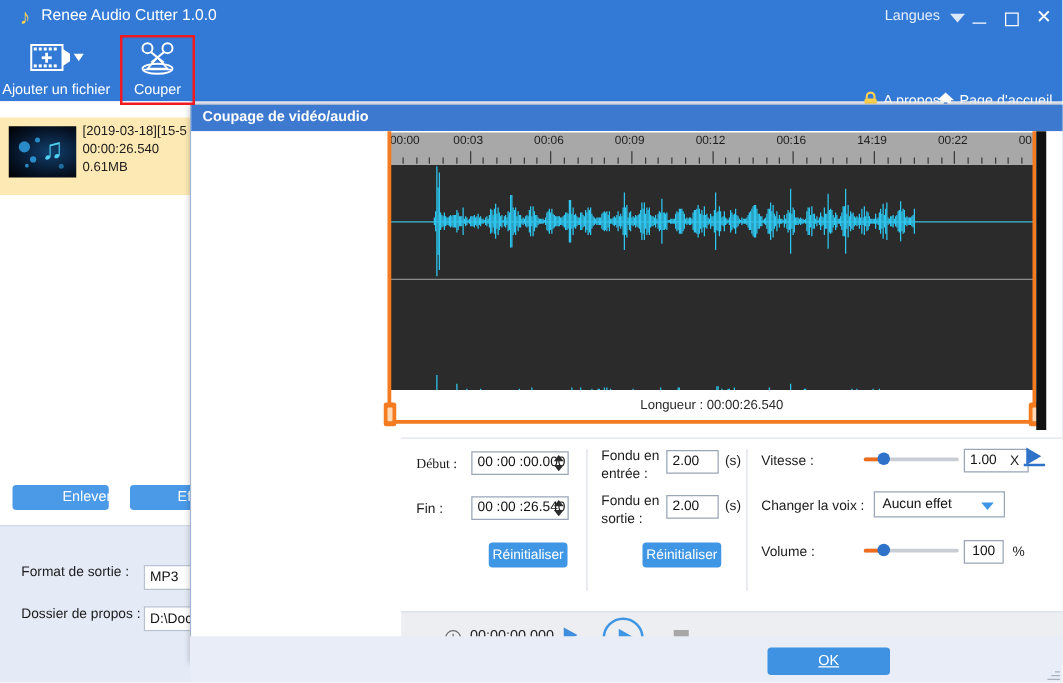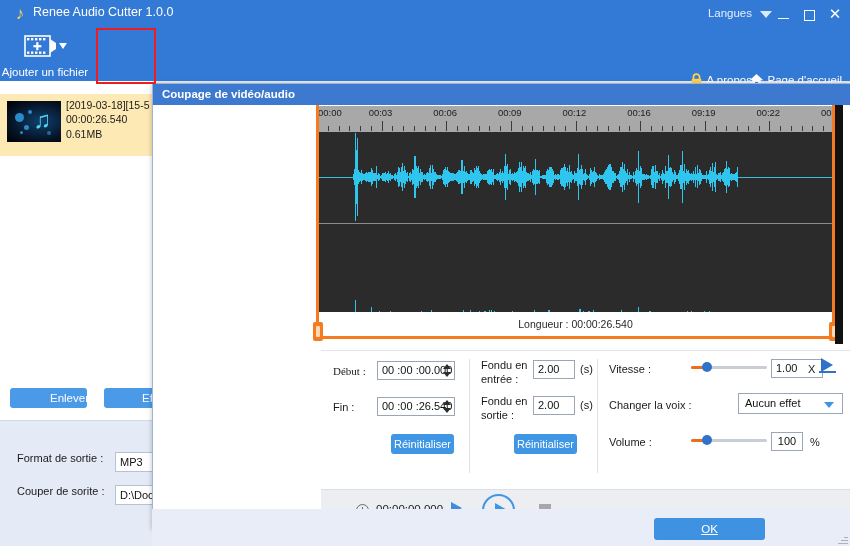--- a/index.html
+++ b/index.html
@@ -170,21 +170,21 @@
   }
   .dlg-list-item {
     position: absolute; left: 0; top: 0; width: 168px; height: 34px;
     background: #2f6fc0; color: #ffffff;
     font-size: 11.5px; line-height: 34px; padding-left: 9px;
     white-space: nowrap; overflow: hidden; cursor: default;
   }
 
   
   .wave-wrap {
-    position: absolute; left: 160px; top: 0; width: 530px; height: 245px;
+    position: absolute; left: 154px; top: 0; width: 530px; height: 245px;
     background: #ffffff;
   }
   .ruler {
     position: absolute; left: 4px; top: 1px; width: 517px; height: 26px;
     background: #a8a8a8; overflow: hidden;
   }
   .ruler-lab {
     position: absolute; top: 1px;
     font-size: 9.5px; color: #1d1d1d; white-space: nowrap;
   }
@@ -351,21 +351,21 @@
   .footer {
     position: absolute; left: 152px; top: 509px; width: 698px; height: 37px;
     background: #e8edf7;
   }
   .fbtn {
     position: absolute; top: 9px; height: 22px; background: #3f92e2;
     color: #ffffff; font-size: 11.5px; text-align: center; line-height: 22px;
     border-radius: 3px; cursor: default;
   }
   .fb-appliquer { left: 368px; width: 96px; }
-  .fb-ok { left: 502px; width: 111px; text-decoration: underline; }
+  .fb-ok { left: 462px; width: 98px; text-decoration: underline; }
   .fb-annuler { left: 600px; width: 90px; }
   .win-resize {
     position: absolute; right: 2px; bottom: 2px; width: 10px; height: 10px;
   }
   .win-resize i {
     position: absolute; right: 0; background: #aab2c0; height: 1px;
   }
 </style>
 </head>
 <body>
@@ -402,20 +402,34 @@
             <rect x="14.2" y="9.2" width="2.2" height="8"></rect>
               <rect x="11.4" y="12.1" width="8" height="2.2"></rect>
           </g>
           <path d="M28,6 L34,10 L34,16 L28,20 Z" fill="#fff"></path>
           <path d="M37,10 L45,10 L41,16 Z" fill="#fff"></path>
         </svg>
       </div>
       <div class="tool-label">Ajouter un fichier</div>
     </div>
 
+    <div class="tool-btn tool-cut">
+      <div class="tool-icon">
+        <svg width="34" height="28" viewBox="0 0 34 28">
+          <circle cx="9" cy="5.5" r="4" fill="none" stroke="#fff" stroke-width="1.6"></circle>
+          <circle cx="25" cy="5.5" r="4" fill="none" stroke="#fff" stroke-width="1.6"></circle>
+          <path d="M11.5,8.5 L22,17" stroke="#fff" stroke-width="1.6" fill="none"></path>
+          <path d="M22.5,8.5 L12,17" stroke="#fff" stroke-width="1.6" fill="none"></path>
+          <path d="M17,13 L9,22 L25,22 Z" fill="none" stroke="#fff" stroke-width="1.5"></path>
+          <ellipse cx="17" cy="22" rx="12" ry="4" fill="none" stroke="#fff" stroke-width="1.5"></ellipse>
+          <path d="M6,22.5 L28,22.5" stroke="#fff" stroke-width="1.2"></path>
+        </svg>
+      </div>
+      <div class="tool-label">Couper</div>
+    </div>
 
     <div class="tool-right tr-apropos">
       <span class="tr-ico">
         <svg width="13" height="14" viewBox="0 0 13 14">
           <path d="M3.4,6 L3.4,4.2 A3.1,3.1 0 0 1 9.6,4.2 L9.6,6" fill="none" stroke="#ffd34d" stroke-width="1.7"></path>
           <rect x="1.6" y="5.8" width="9.8" height="7.2" rx="1.3" fill="#ffd34d"></rect>
         </svg>
       </span><span>A propos</span>
     </div>
 
@@ -449,21 +463,21 @@
       <div class="lp-btn lp-btn-enlever">Enlever</div>
       <div class="lp-btn lp-btn-effacer">Ef</div>
     </div>
 
     <div class="lp-bottom">
       <div class="out-row" style="top:31px;">
         <div class="out-lab-txt">Format de sortie :</div>
         <div class="out-input">MP3</div>
       </div>
       <div class="out-row" style="top:64px;">
-        <div class="out-lab-txt">Couper de sorite :</div>
+        <div class="out-lab-txt">Dossier de propos :</div>
         <div class="out-input">D:\Doc</div>
       </div>
     </div>
   </div>
 
   <div class="dialog">
     <div class="dlg-title">
       <div class="dlg-title-txt">Coupage de vidéo/audio</div>
       <div class="dlg-close">✕</div>
     </div>
@@ -508,21 +522,21 @@
             <div class="ruler-tick min" style="left: 290.812px;"></div>
             <div class="ruler-tick min" style="left: 301.583px;"></div>
             <div class="ruler-tick min" style="left: 312.354px;"></div>
             <div class="ruler-lab" style="left: 310.125px;">00:16</div>
             <div class="ruler-tick maj" style="left: 323.125px;"></div>
             <div class="ruler-tick min" style="left: 333.896px;"></div>
             <div class="ruler-tick min" style="left: 344.667px;"></div>
             <div class="ruler-tick min" style="left: 355.438px;"></div>
             <div class="ruler-tick min" style="left: 366.208px;"></div>
             <div class="ruler-tick min" style="left: 376.979px;"></div>
-            <div class="ruler-lab" style="left: 374.75px;">09:19</div>
+            <div class="ruler-lab" style="left: 374.75px;">14:19</div>
             <div class="ruler-tick maj" style="left: 387.75px;"></div>
             <div class="ruler-tick min" style="left: 398.521px;"></div>
             <div class="ruler-tick min" style="left: 409.292px;"></div>
             <div class="ruler-tick min" style="left: 420.062px;"></div>
             <div class="ruler-tick min" style="left: 430.833px;"></div>
             <div class="ruler-tick min" style="left: 441.604px;"></div>
             <div class="ruler-lab" style="left: 439.375px;">00:22</div>
             <div class="ruler-tick maj" style="left: 452.375px;"></div>
             <div class="ruler-tick min" style="left: 463.146px;"></div>
             <div class="ruler-tick min" style="left: 473.917px;"></div>
@@ -1008,21 +1022,21 @@
             <span class="sknob"></span>
         </div>
         <div class="pinput" style="left:450px; top:8px; width:52px; text-align:left;">1.00</div>
         <div class="plabel" style="left:487px; top:12px;">X</div>
         <div style="position:absolute;left:498px;top:7px;width:20px;height:18px;">
           <span class="play-tri-small" style="left:2px;top:0px;"></span>
           <span style="position:absolute;left:0;top:13px;width:17px;height:2px;background:#2f72c9;"></span>
         </div>
 
         <div class="plabel" style="left:288px; top:48px;">Changer la voix :</div>
-        <div class="pselect" style="left:378px; top:42px; width:105px;margin-left:39px;">
+        <div class="pselect" style="left:378px; top:42px; width:105px;">
           <span>Aucun effet</span>
           <span class="caret"></span>
         </div>
 
         <div class="plabel" style="left:288px; top:85px;">Volume :</div>
         <div class="pslider" style="left:370px; top:83px; width:76px;">
           <span class="strack"></span>
             <span class="sfill"></span>
             <span class="sknob"></span>
         </div>

